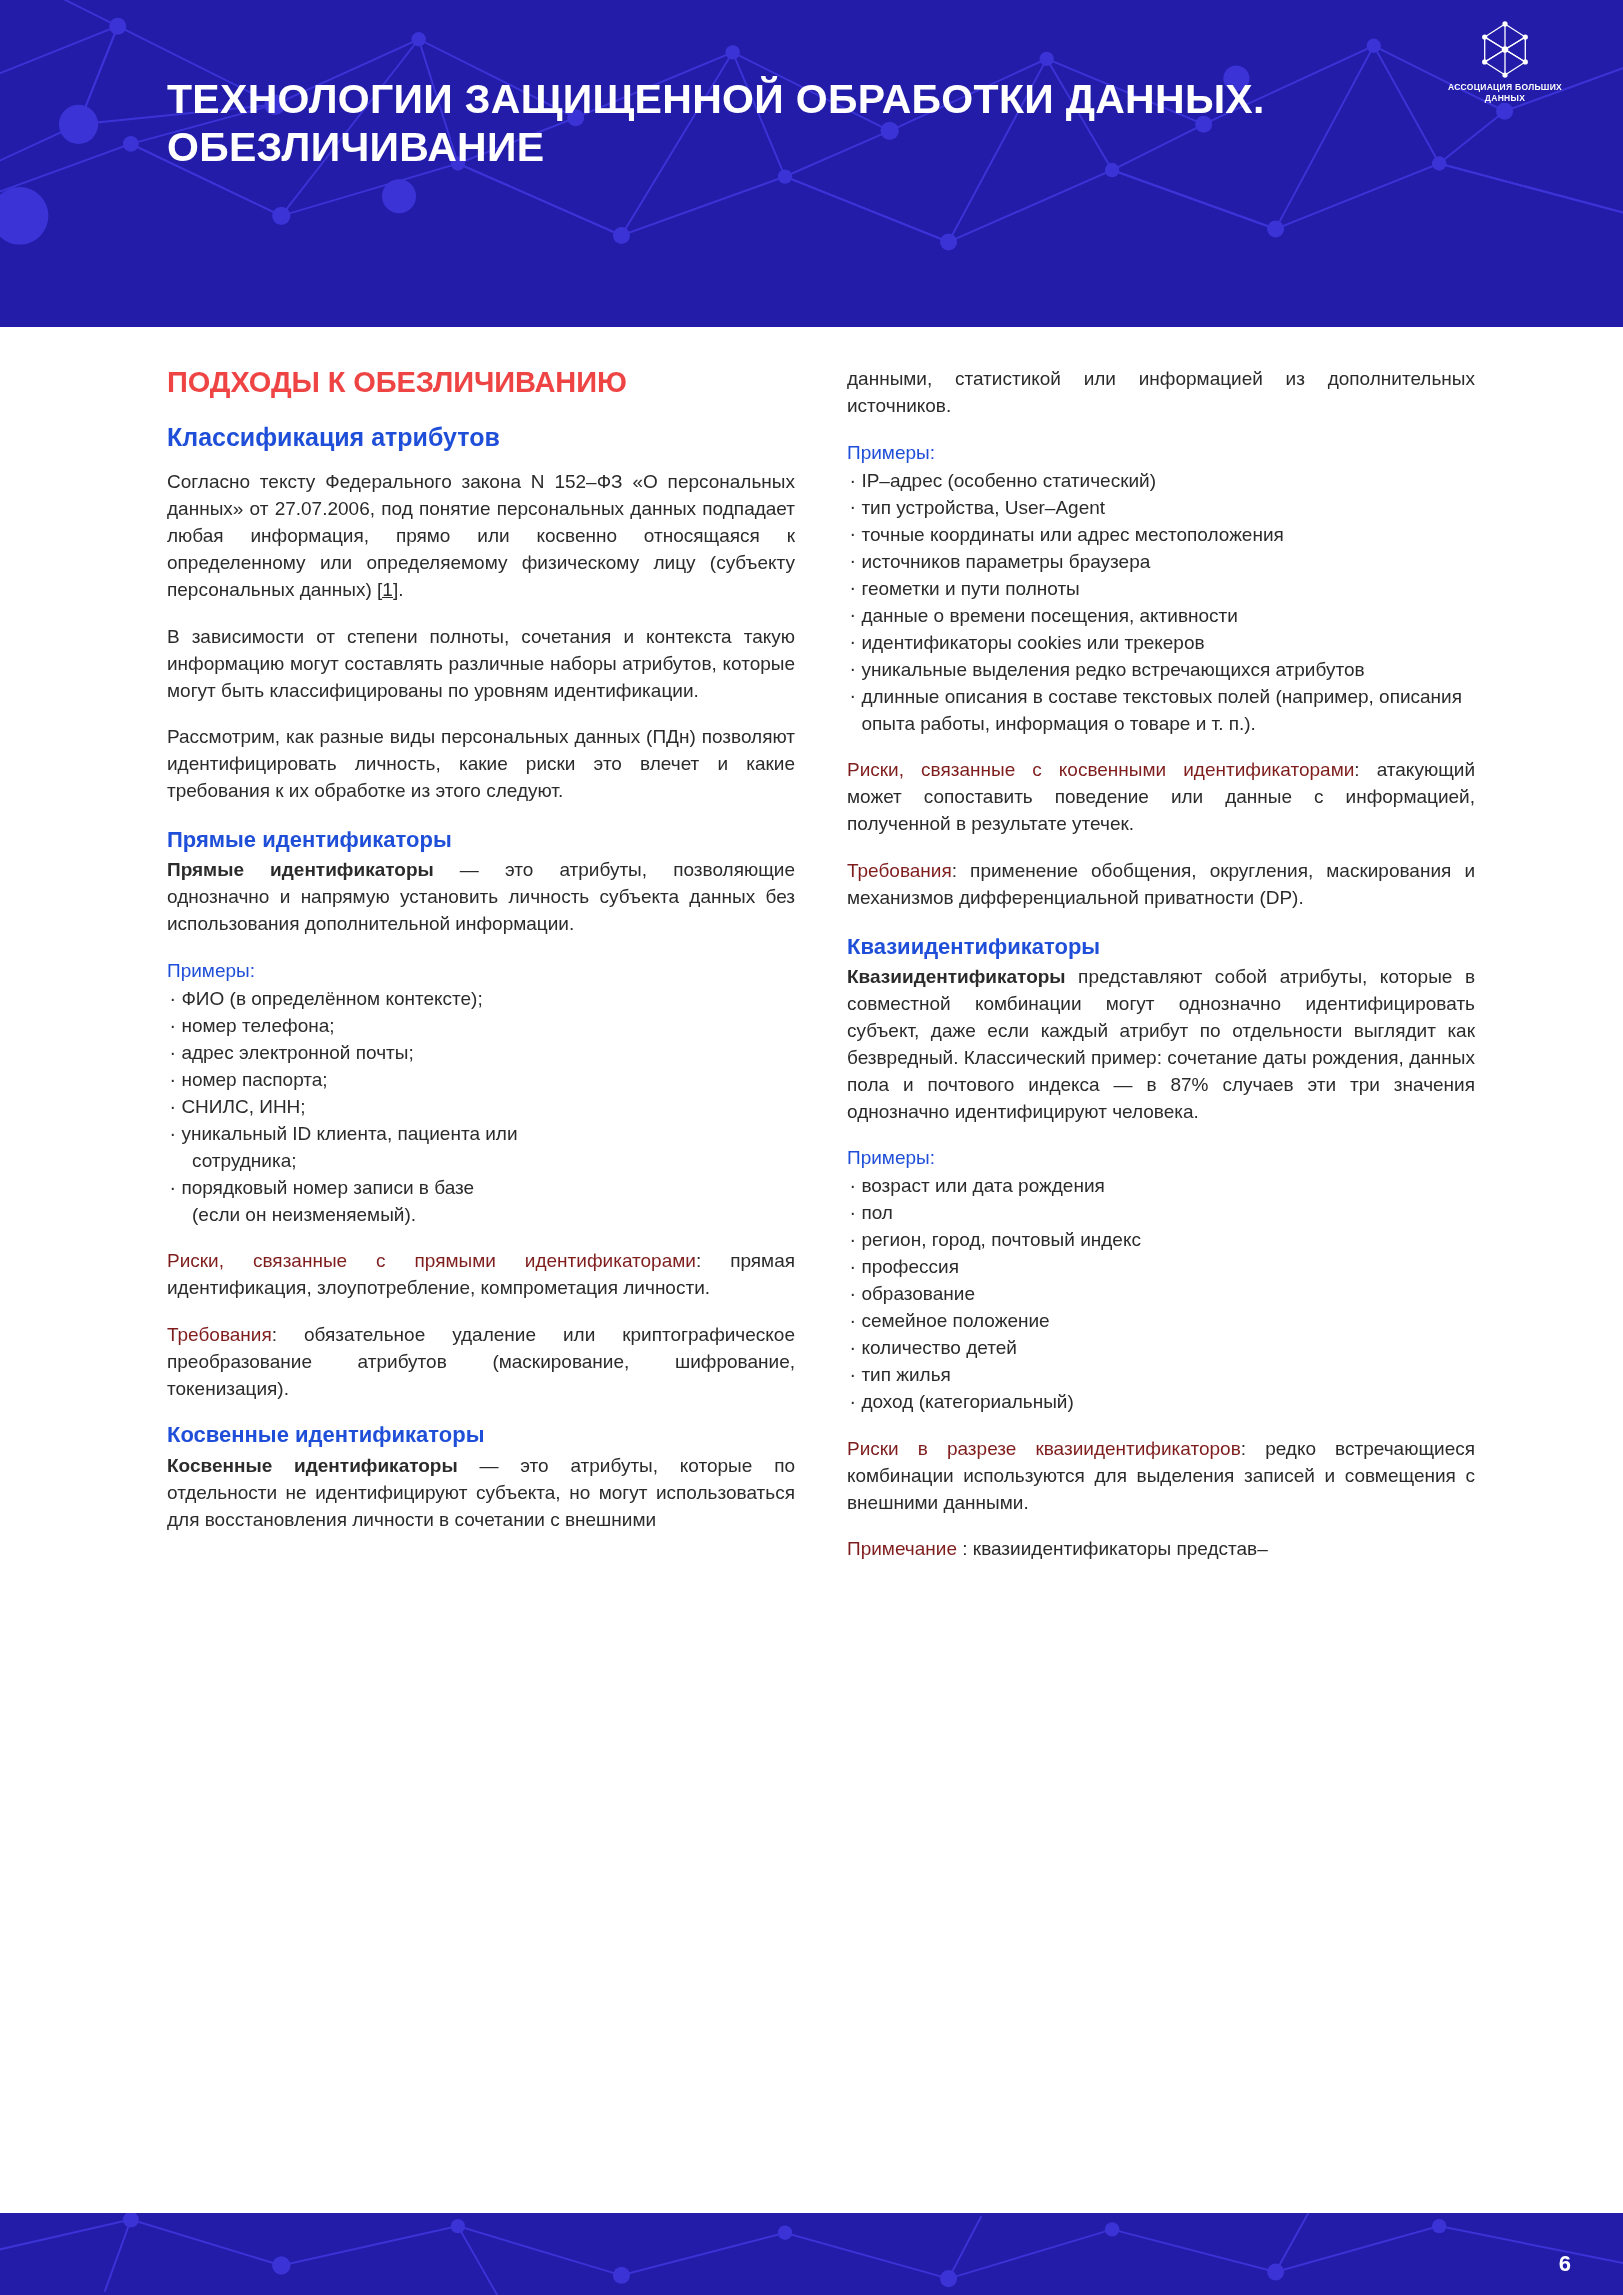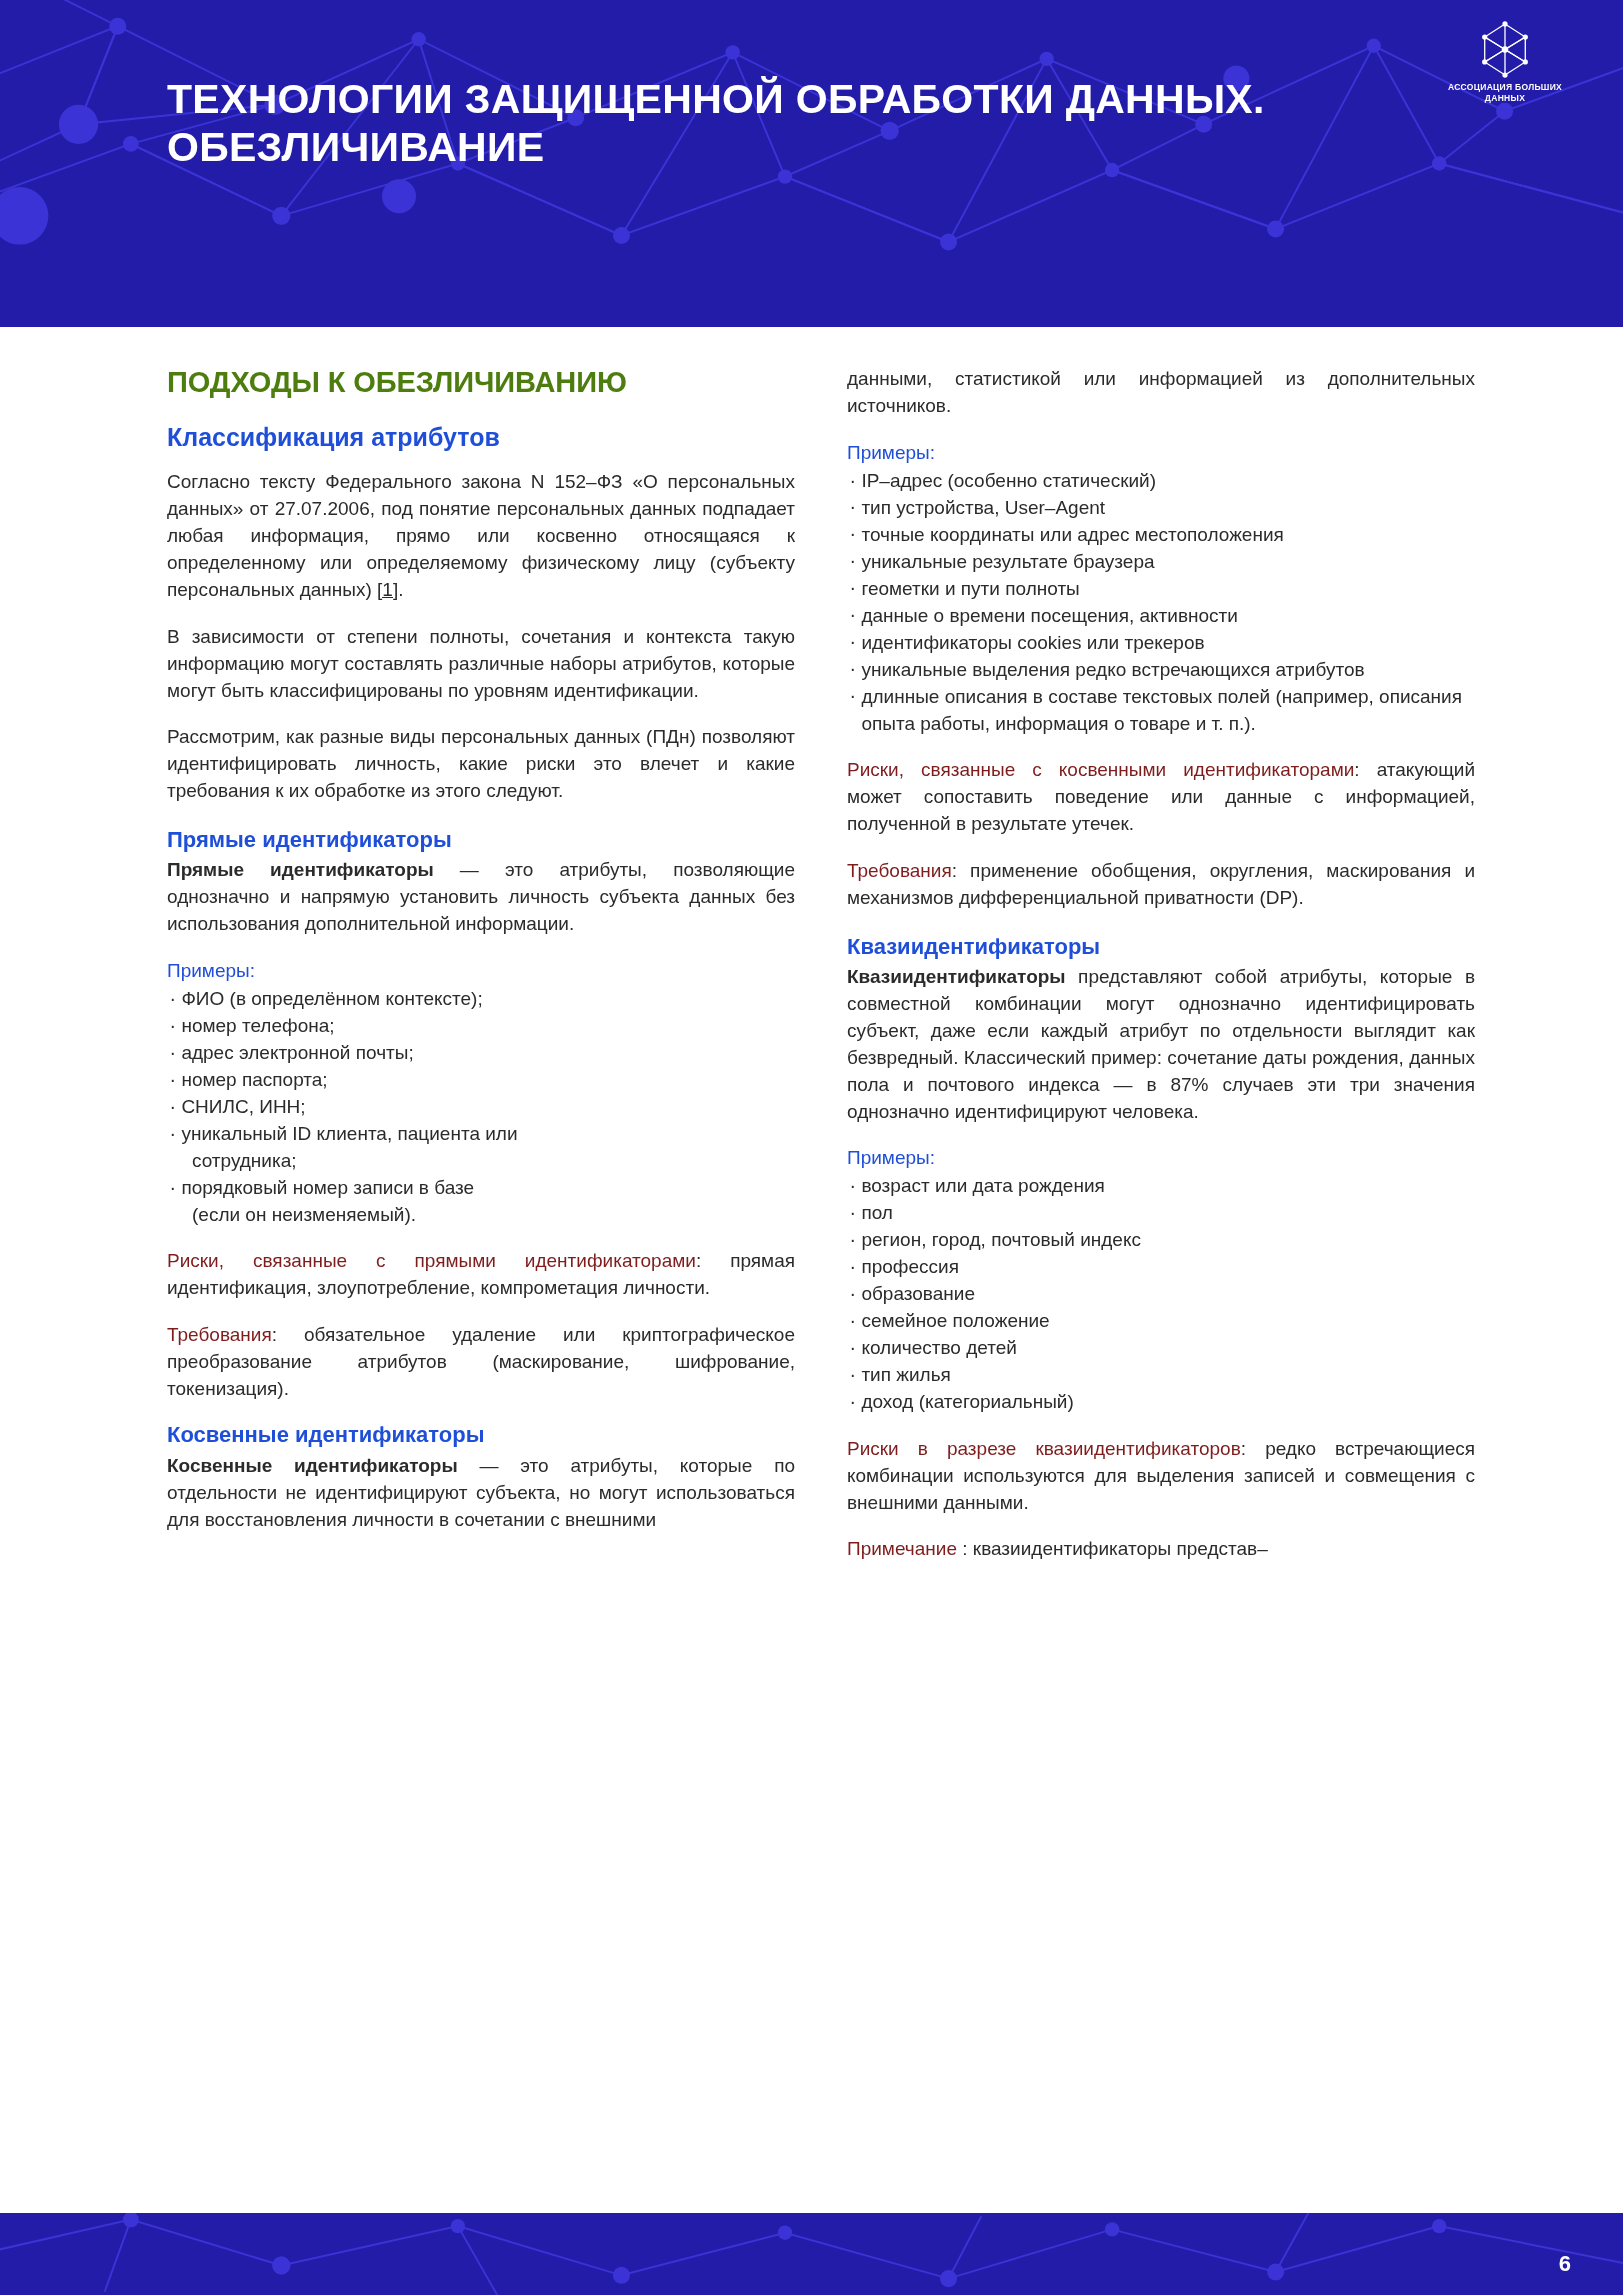--- a/index.html
+++ b/index.html
@@ -99,21 +99,21 @@
     position: absolute;
     top: 0;
     width: 628px;
   }
   .col-left { left: 167px; }
   .col-right { left: 847px; }
 
   h1.section-title {
     font-size: 29px;
     font-weight: bold;
-    color: #4d7c0f;
+    color: #ef4444;
     margin: 0 0 25px 0;
     line-height: 1.12;
     letter-spacing: -0.1px;
   }
   h2.sub-title {
     font-size: 25px;
     font-weight: bold;
     color: #1f4fd8;
     margin: 0 0 17px 0;
     line-height: 1.15;
@@ -277,21 +277,21 @@
 
   <div class="col col-right">
 
     <p class="body">данными, статистикой или информацией из дополнительных источников.</p>
 
     <div class="examples-head">Примеры:</div>
     <ul class="list">
       <li>IP–адрес (особенно статический)</li>
       <li>тип устройства, User–Agent</li>
       <li>точные координаты или адрес местоположения</li>
-      <li>уникальные результате браузера</li>
+      <li>источников параметры браузера</li>
       <li>геометки и пути полноты</li>
       <li>данные о времени посещения, активности</li>
       <li>идентификаторы cookies или трекеров</li>
       <li>уникальные выделения редко встречающихся атрибутов</li>
       <li>длинные описания в составе текстовых полей (например, описания опыта работы, информация о товаре и т. п.).</li>
     </ul>
 
     <p class="body"><span class="lbl">Риски, связанные с косвенными идентификаторами</span><span>: атакующий может сопоставить поведение или данные с информацией, полученной в результате утечек.</span></p>
 
     <p class="body"><span class="lbl">Требования</span><span>: применение обобщения, округления, маскирования и механизмов дифференциальной приватности (DP).</span></p>

